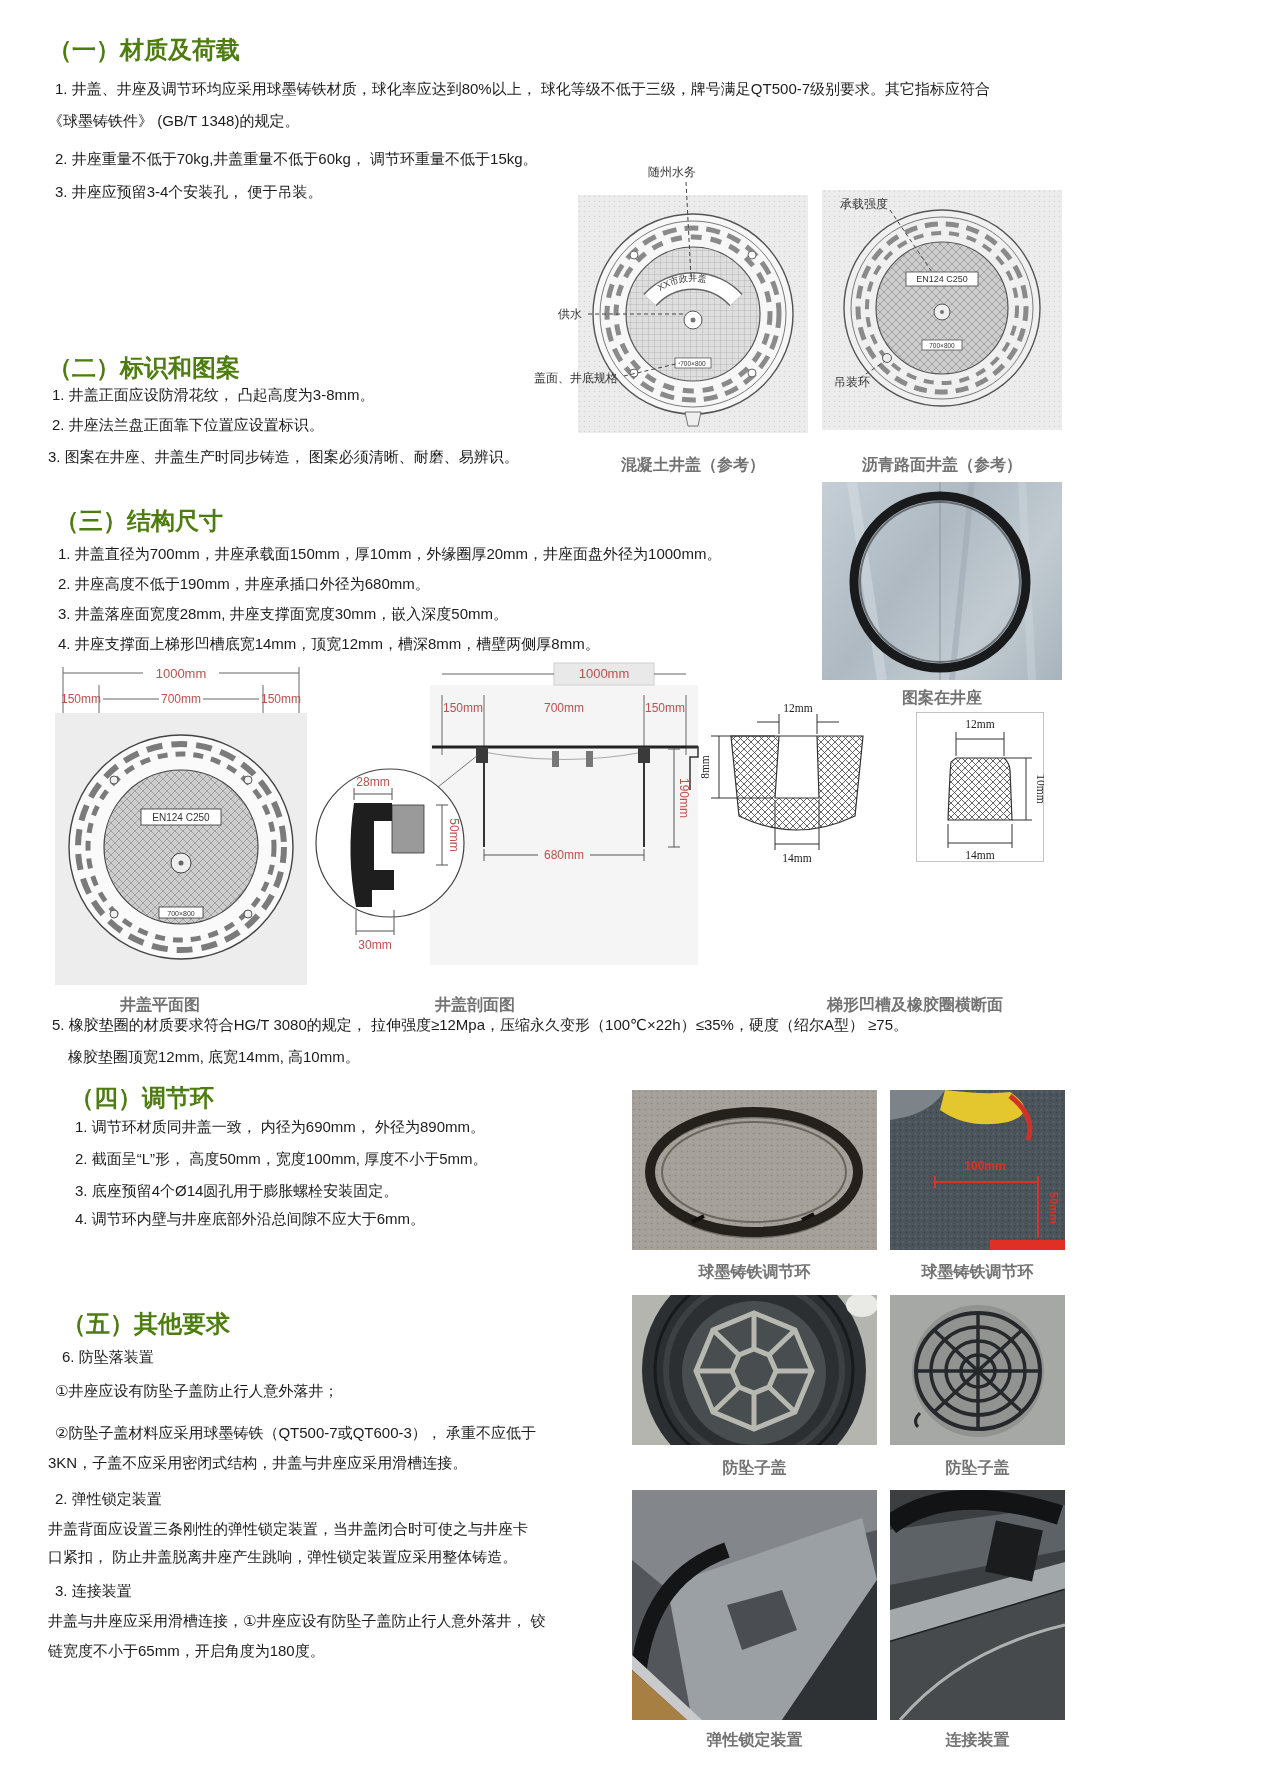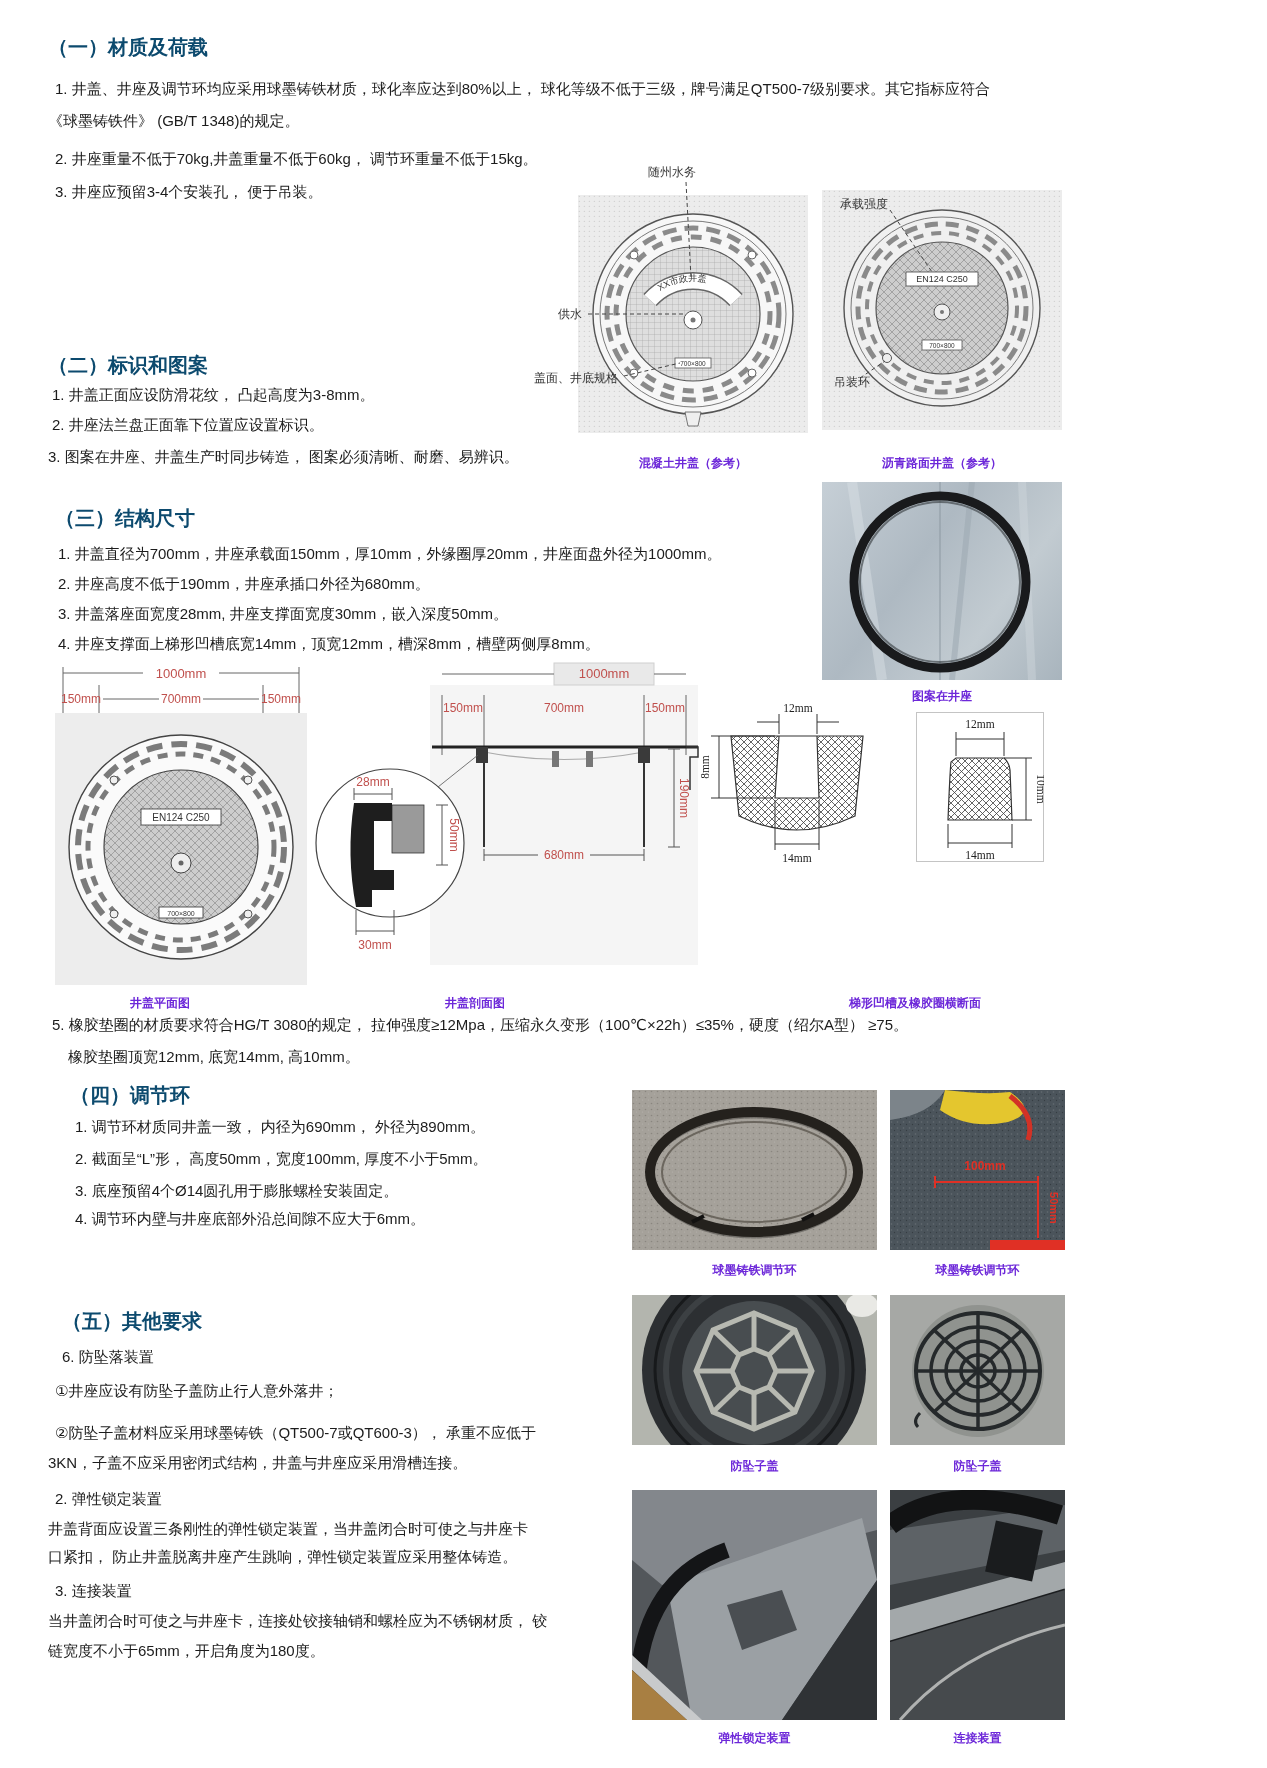--- a/index.html
+++ b/index.html
@@ -1,20 +1,20 @@
 <!DOCTYPE html>
 <html><head>
 <meta charset="utf-8">
 <style>
   html,body{margin:0;padding:0;background:#fff;}
   .page{position:relative;width:1267px;height:1768px;background:#ffffff;overflow:hidden;
         font-family:"Liberation Sans","DejaVu Sans",sans-serif;color:#1c1c1c;}
   .t{position:absolute;font-size:15px;white-space:pre;line-height:1.2;}
-  .h{position:absolute;font-size:20px;font-weight:700;color:#0c4a6e;white-space:pre;}
-  .cap{position:absolute;font-size:12px;font-weight:700;color:#6d28d9;text-align:center;white-space:pre;}
+  .h{position:absolute;font-size:24px;font-weight:700;color:#4d7c0f;white-space:pre;}
+  .cap{position:absolute;font-size:16px;font-weight:700;color:#737373;text-align:center;white-space:pre;}
   .photo{position:absolute;overflow:hidden;}
   svg{display:block;}
   svg text{font-family:"Liberation Sans","DejaVu Sans",sans-serif;}
   .dimr{fill:#c0504d;font-size:13px;text-anchor:middle;}
   .dimr-s{fill:#c0504d;font-size:12px;text-anchor:middle;}
   .dimk{fill:#222;font-size:11.5px;text-anchor:middle;font-family:"Liberation Serif","DejaVu Serif",serif;}
   .lblsvg{fill:#333;font-size:12px;}
   .micro{fill:#333;text-anchor:middle;}
 </style>
 </head>
@@ -301,21 +301,21 @@
 
   <div class="h" style="left:62px;top:1308px">（五）其他要求</div>
   <div class="t" style="left:62px;top:1348px">6. 防坠落装置</div>
   <div class="t" style="left:55px;top:1382px">①井座应设有防坠子盖防止行人意外落井；</div>
   <div class="t" style="left:55px;top:1424px">②防坠子盖材料应采用球墨铸铁（QT500-7或QT600-3）， 承重不应低于</div>
   <div class="t" style="left:48px;top:1454px">3KN，子盖不应采用密闭式结构，井盖与井座应采用滑槽连接。</div>
   <div class="t" style="left:55px;top:1490px">2. 弹性锁定装置</div>
   <div class="t" style="left:48px;top:1520px">井盖背面应设置三条刚性的弹性锁定装置，当井盖闭合时可使之与井座卡</div>
   <div class="t" style="left:48px;top:1548px">口紧扣， 防止井盖脱离井座产生跳响，弹性锁定装置应采用整体铸造。</div>
   <div class="t" style="left:55px;top:1582px">3. 连接装置</div>
-  <div class="t" style="left:48px;top:1612px">当井盖闭合时可使之与井座卡，连接处铰接轴销和螺栓应为不锈钢材质， 铰</div>
+  <div class="t" style="left:48px;top:1612px">井盖与井座应采用滑槽连接，①井座应设有防坠子盖防止行人意外落井， 铰</div>
   <div class="t" style="left:48px;top:1642px">链宽度不小于65mm，开启角度为180度。</div>
 
   <div class="photo" style="left:632px;top:1295px;width:245px;height:150px;background:#b3b5ae">
     <svg width="245" height="150">
       <circle cx="122" cy="75" r="112" fill="#2c2f32"></circle>
       <circle cx="122" cy="75" r="99" fill="none" stroke="#17191b" stroke-width="3"></circle>
       <circle cx="122" cy="75" r="88" fill="none" stroke="#3c4043" stroke-width="6"></circle>
       <circle cx="122" cy="78" r="72" fill="#484d50"></circle>
       <ellipse cx="230" cy="10" rx="16" ry="12" fill="#e9e9e5"></ellipse>
       <g stroke="#b7b9b1" stroke-width="5" fill="none">

